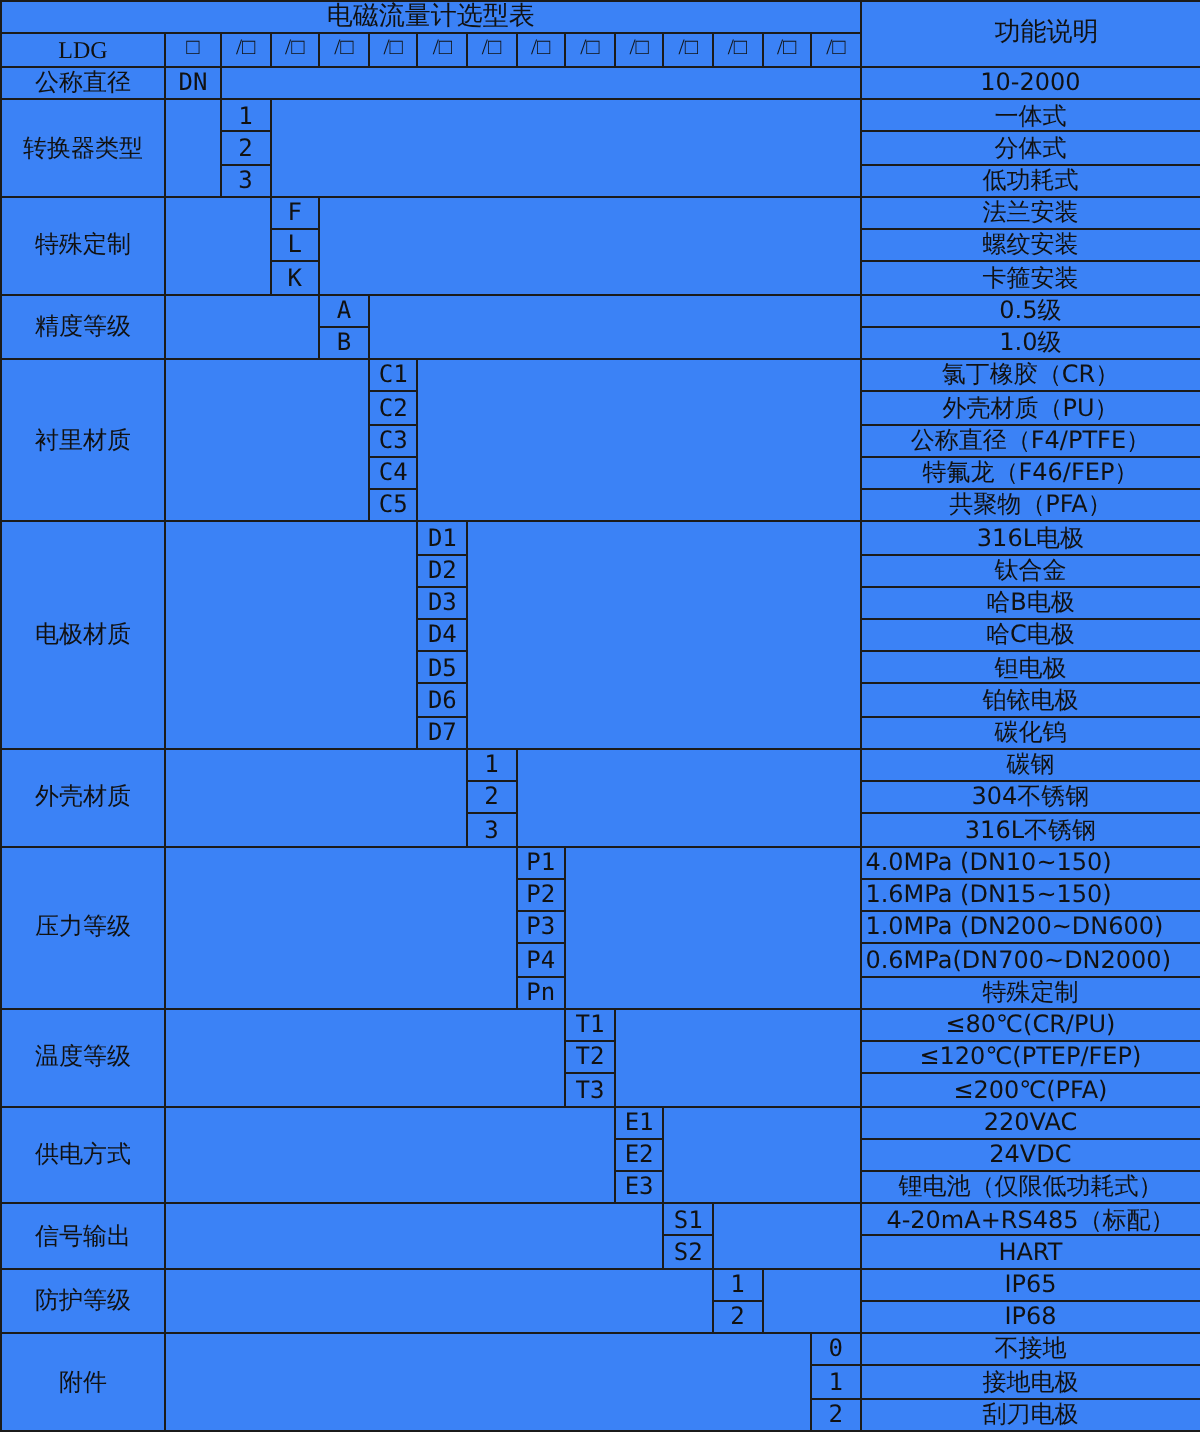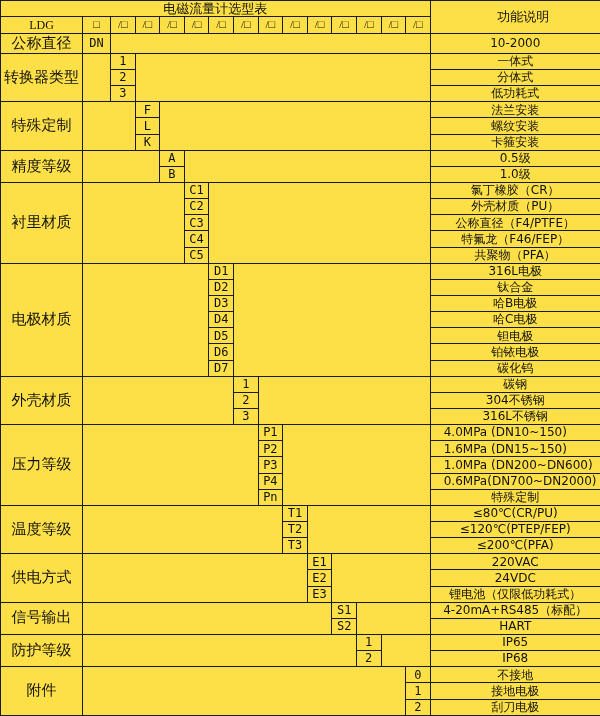--- a/index.html
+++ b/index.html
@@ -6,39 +6,39 @@
   html,body { background:#ffffff; }
   body {
     width:600px;
     font-family:"DejaVu Sans","Liberation Sans",sans-serif;
     color:#111111;
   }
   table.sel {
     width:600px; height:716px;
     table-layout:fixed;
     border-collapse:collapse;
-    background:#fde047;
+    background:#3b82f6;
   }
   td {
     border:1px solid #1b1b1b;
     text-align:center;
     vertical-align:middle;
     font-size:12px;
     line-height:1.05;
     padding:0;
     overflow:hidden;
     white-space:nowrap;
   }
   tr.r-title td { height:16px; font-size:13px; }
   tr.r-ldg td   { height:17px;font-family:Liberation Serif, serif; }
-  td.lbl  { font-size:15px;font-family:Liberation Serif, serif; }
+  td.lbl  { font-size:12px;font-family:Liberation Serif, serif; }
   td.code { font-family:"DejaVu Sans Mono","Liberation Mono",monospace; font-size:12px; }
   td.box, td.slot { font-family:"DejaVu Sans Mono","Liberation Mono",monospace; font-size:11px; padding:0 1px; }
   td.fn   { font-size:12px; }
-  td.fn.al{ text-align:left; padding-left:13px; }
+  td.fn.al{ text-align:left; padding-left:2px; }
   td.fnh  { font-size:13px;padding-left:16px; }
 </style>
 </head>
 <body>
 
 <table class="sel">
   <colgroup>
     <col style="width:82px">
     <col style="width:28px">
     <col style="width:24.6px">

